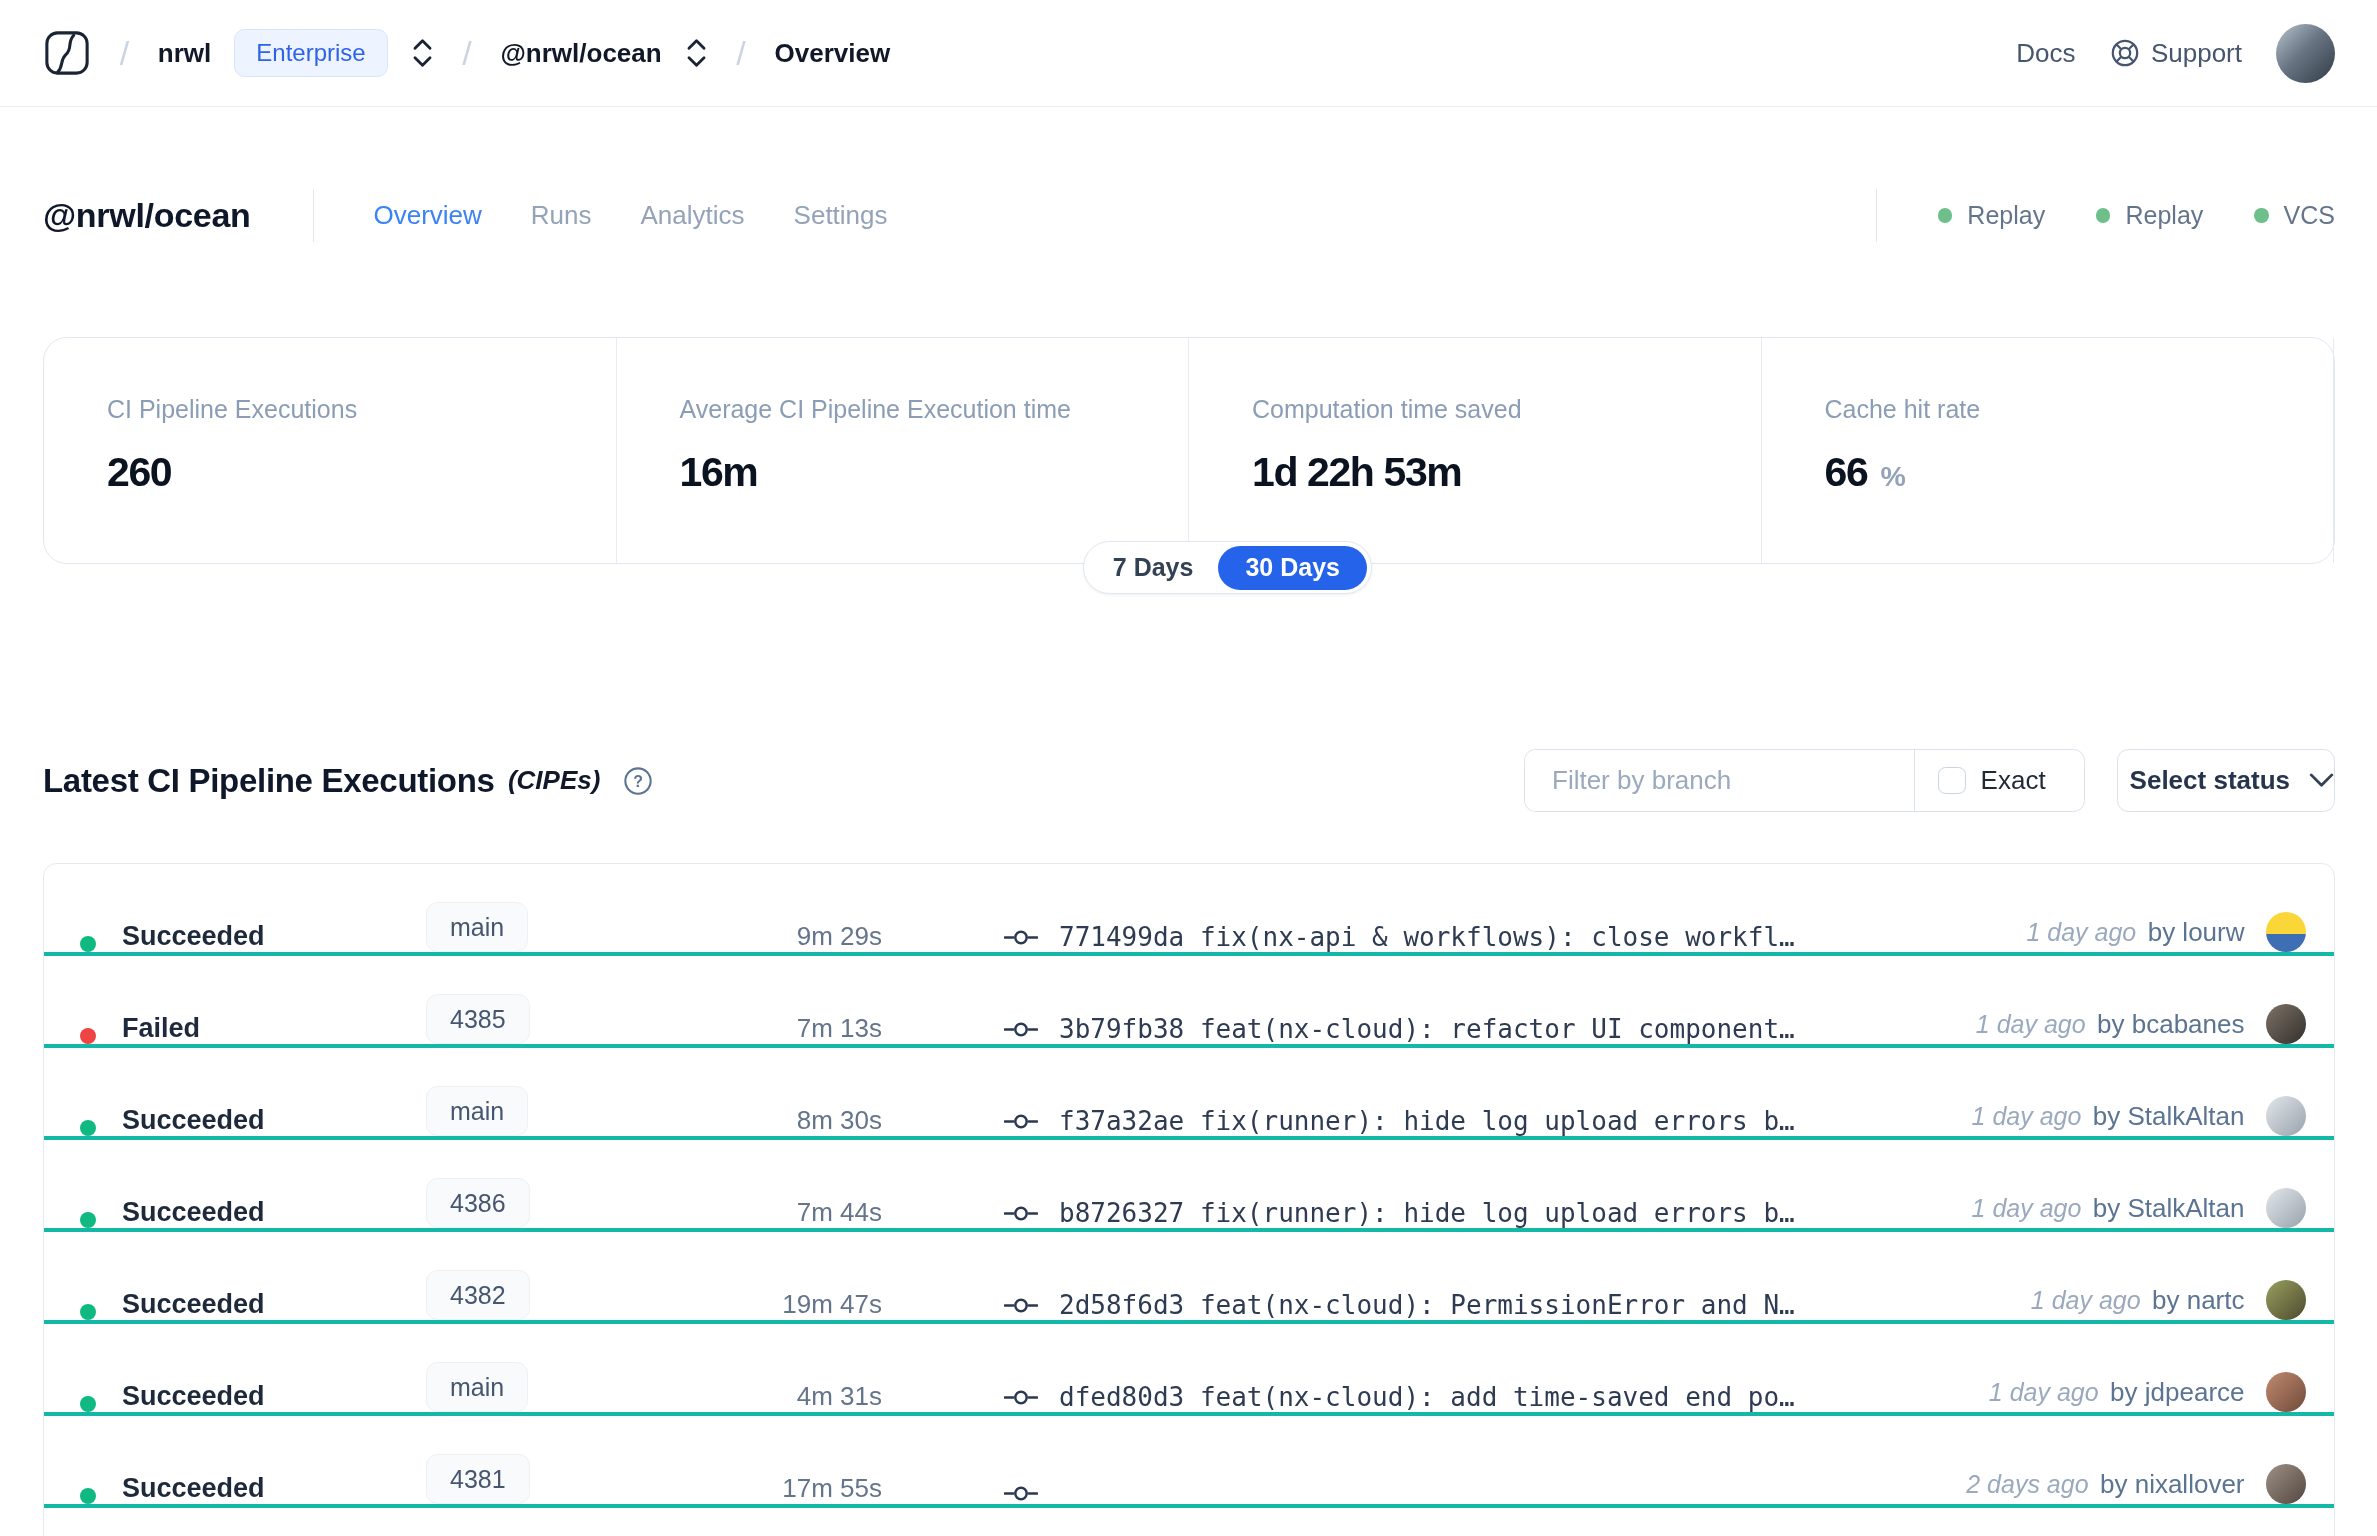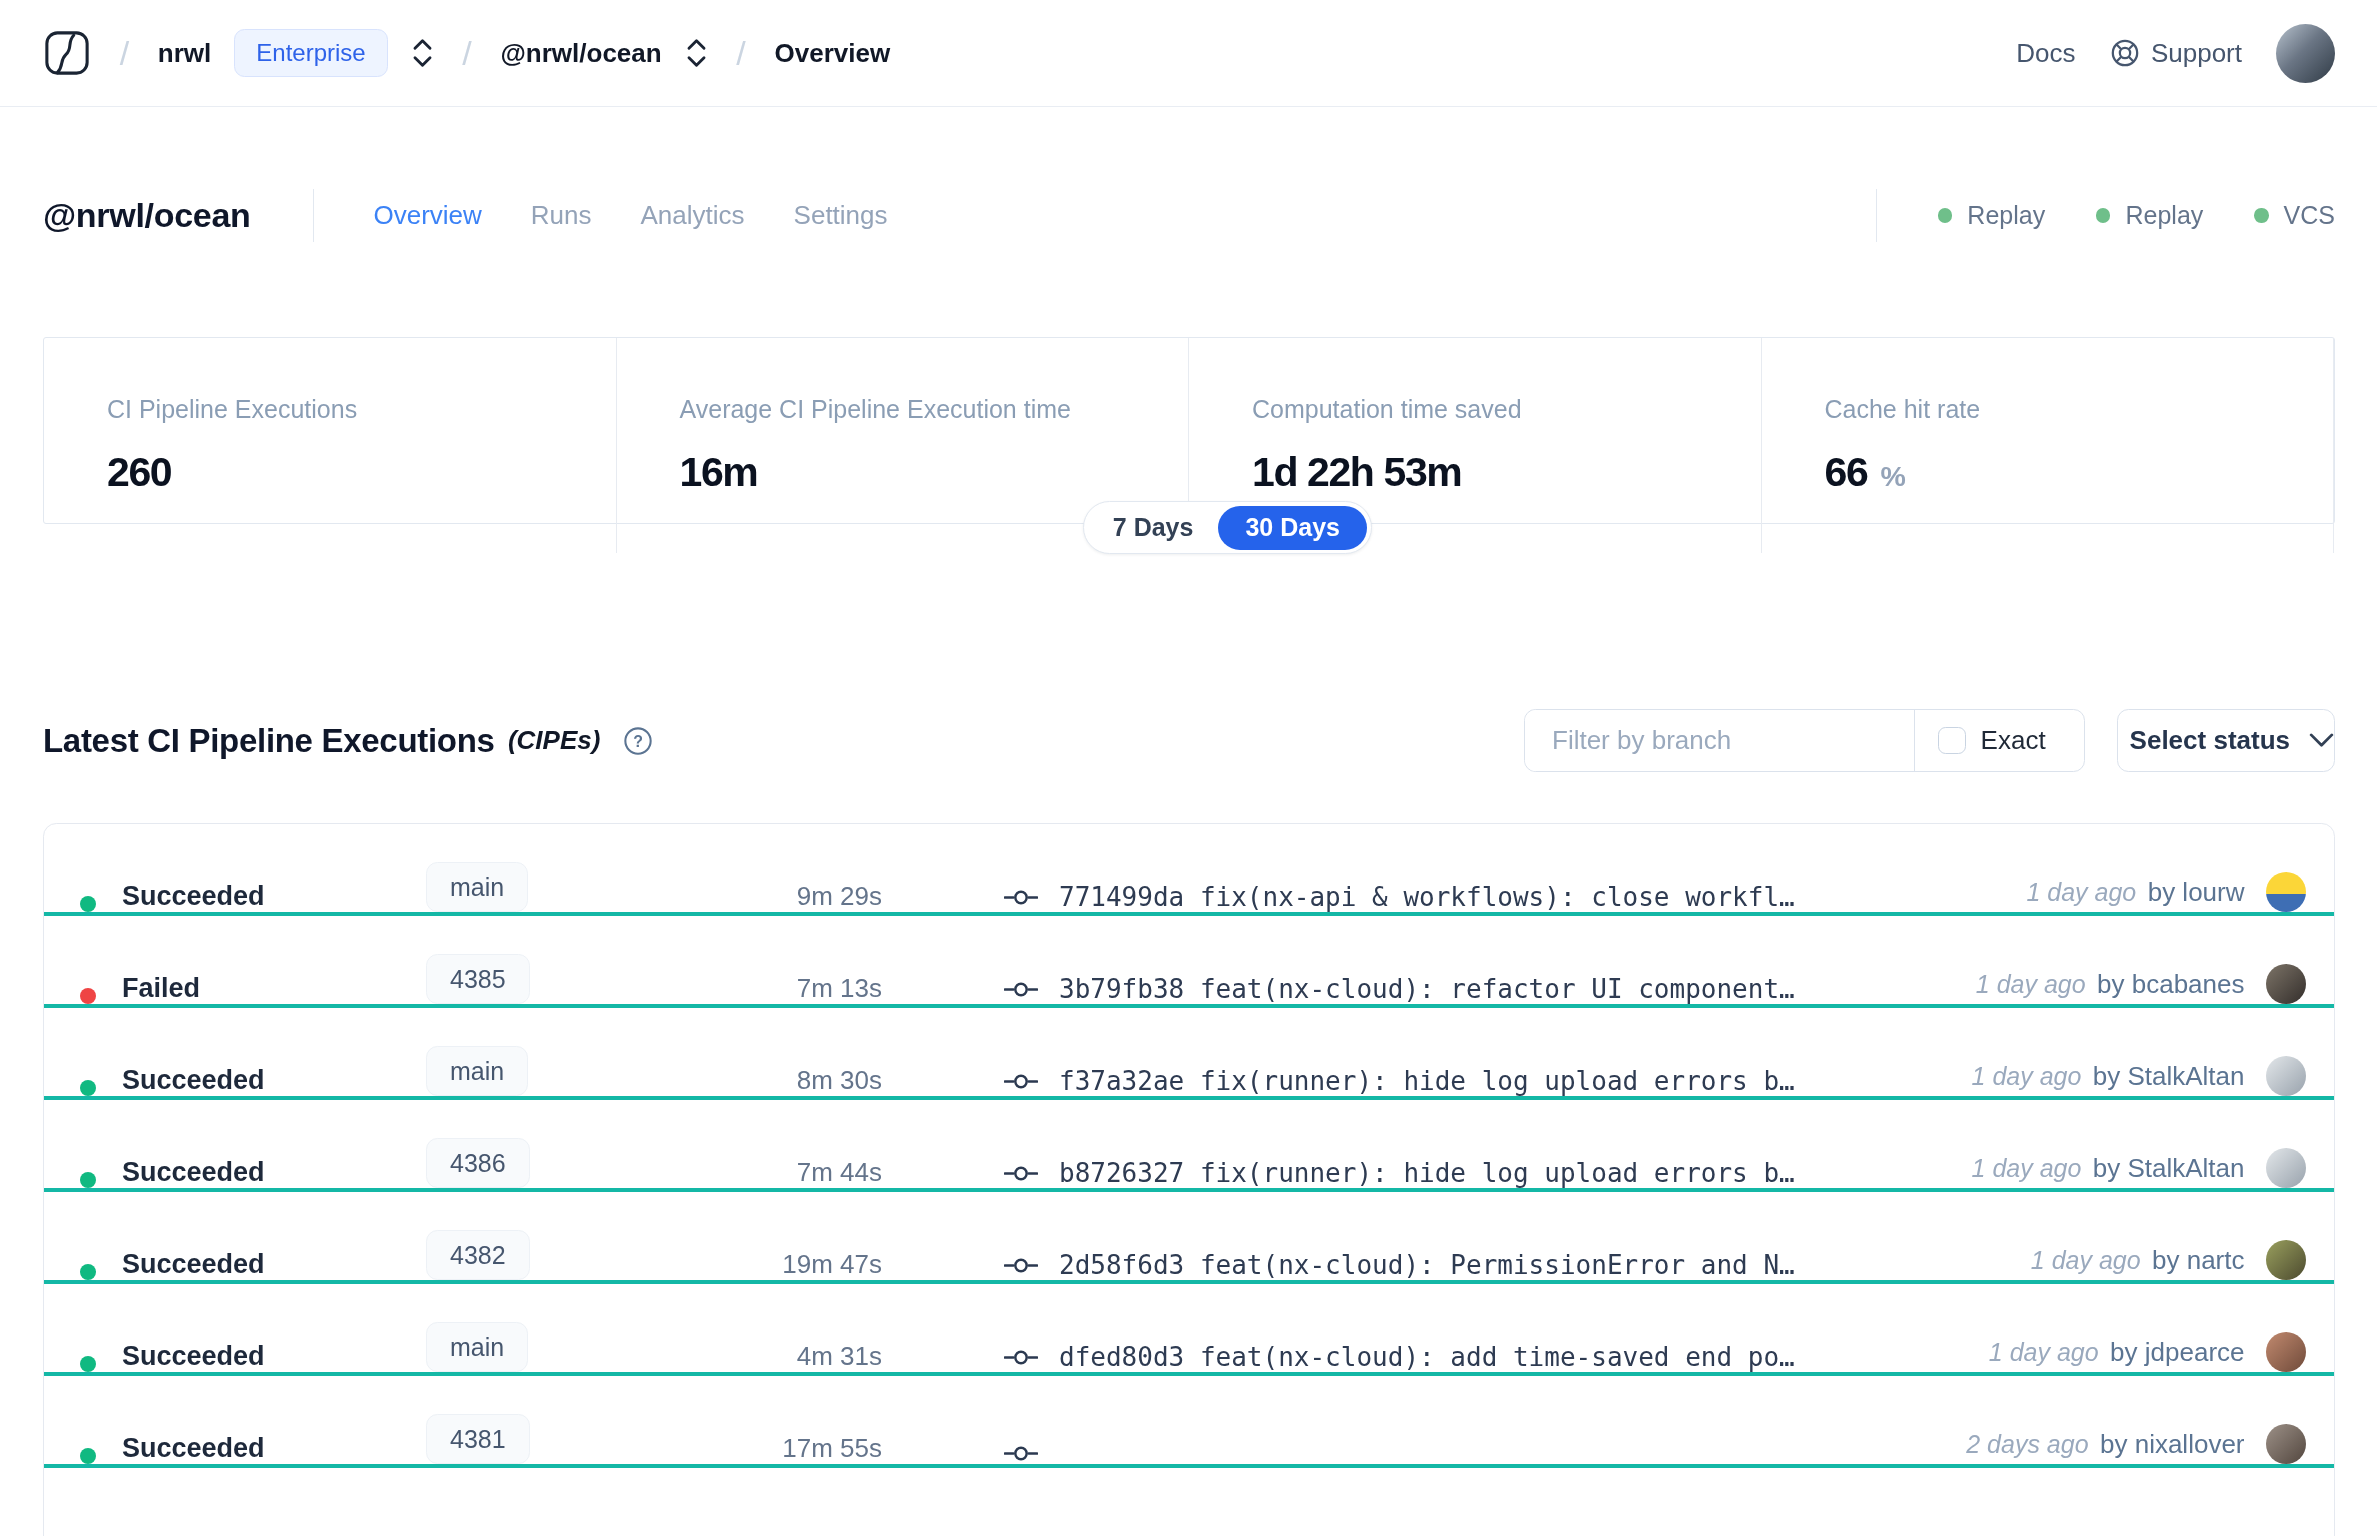--- a/index.html
+++ b/index.html
@@ -30,22 +30,22 @@
   .tab { font-size:26px; font-weight:500; color:#94a3b8; cursor:pointer; }
   .tab.active { color:#3b82f6; }
   .statuses { margin-left:auto; display:flex; align-items:center; }
   .statuses .vdiv { margin-right:61px; }
   .status-item { display:flex; align-items:center; gap:15px; margin-right:51px; cursor:pointer; }
   .status-item:last-child { margin-right:0; }
   .status-dot-sm { width:14.3px; height:14.3px; border-radius:50%; background:#6fbf8a; }
   .status-item span.lbl { font-size:25px; color:#64748b; }
 
   
-  .stats-card { position:relative; margin:95px 43px 0; height:187px;
-                border:1px solid #e2e8f0; border-radius:3px;
+  .stats-card { position:relative; margin:95px 43px 0; height:227px;
+                border:1px solid #e2e8f0; border-radius:24px;
                 display:grid; grid-template-columns:repeat(4,1fr); background:#fff; }
   .stat-cell { padding:57px 63px; border-right:1px solid #e7ebf1; }
   .stat-cell:last-child { border-right:none; }
   .stat-label { font-size:25px; font-weight:500; color:#8a9db4; }
   .stat-value-row { margin-top:25px; display:flex; align-items:baseline; }
   .stat-value { font-size:41px; font-weight:700; color:#0b1220; letter-spacing:-1.4px; }
   .stat-suffix { font-size:28.5px; font-weight:600; color:#94a3b8; margin-left:13.3px; }
 
   .range-toggle { position:absolute; left:1039px; bottom:-31px; height:53px;
                   background:#fff; border:1px solid #e2e8f0; border-radius:27px;

